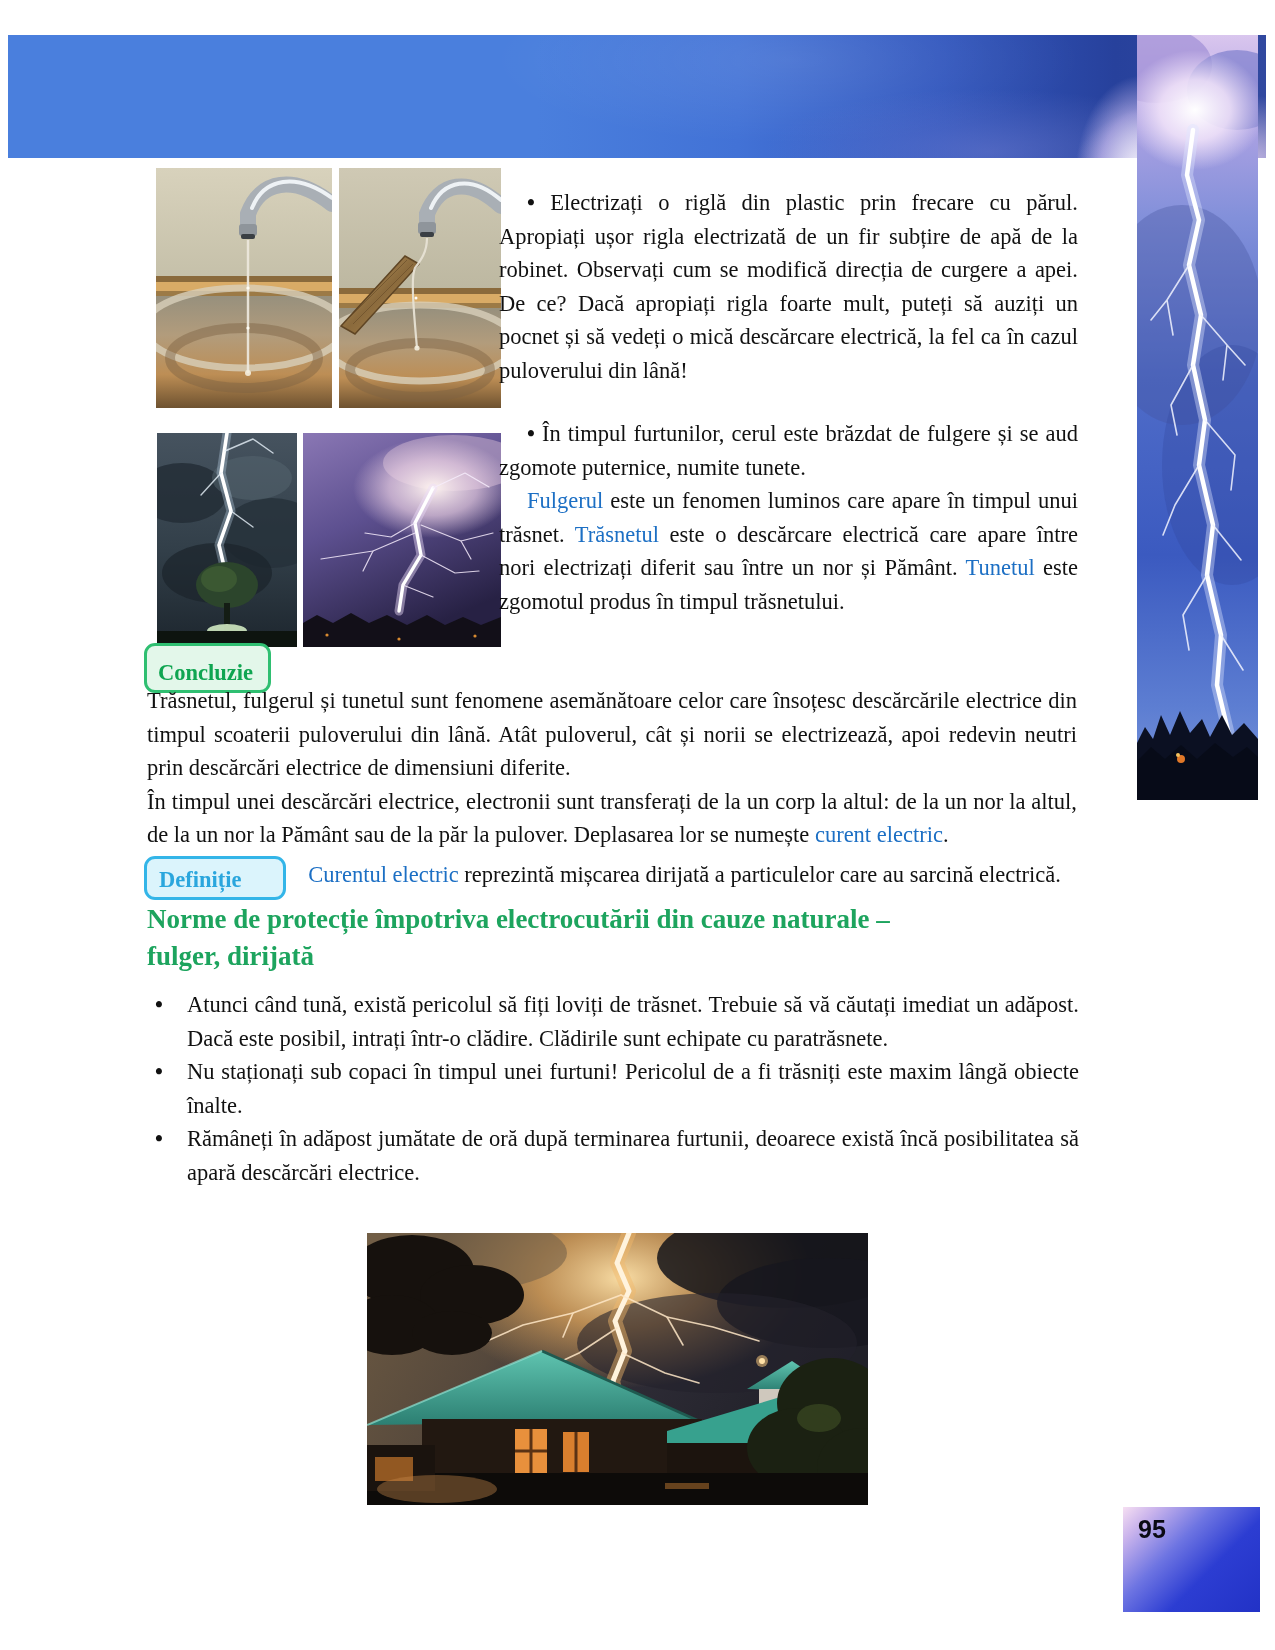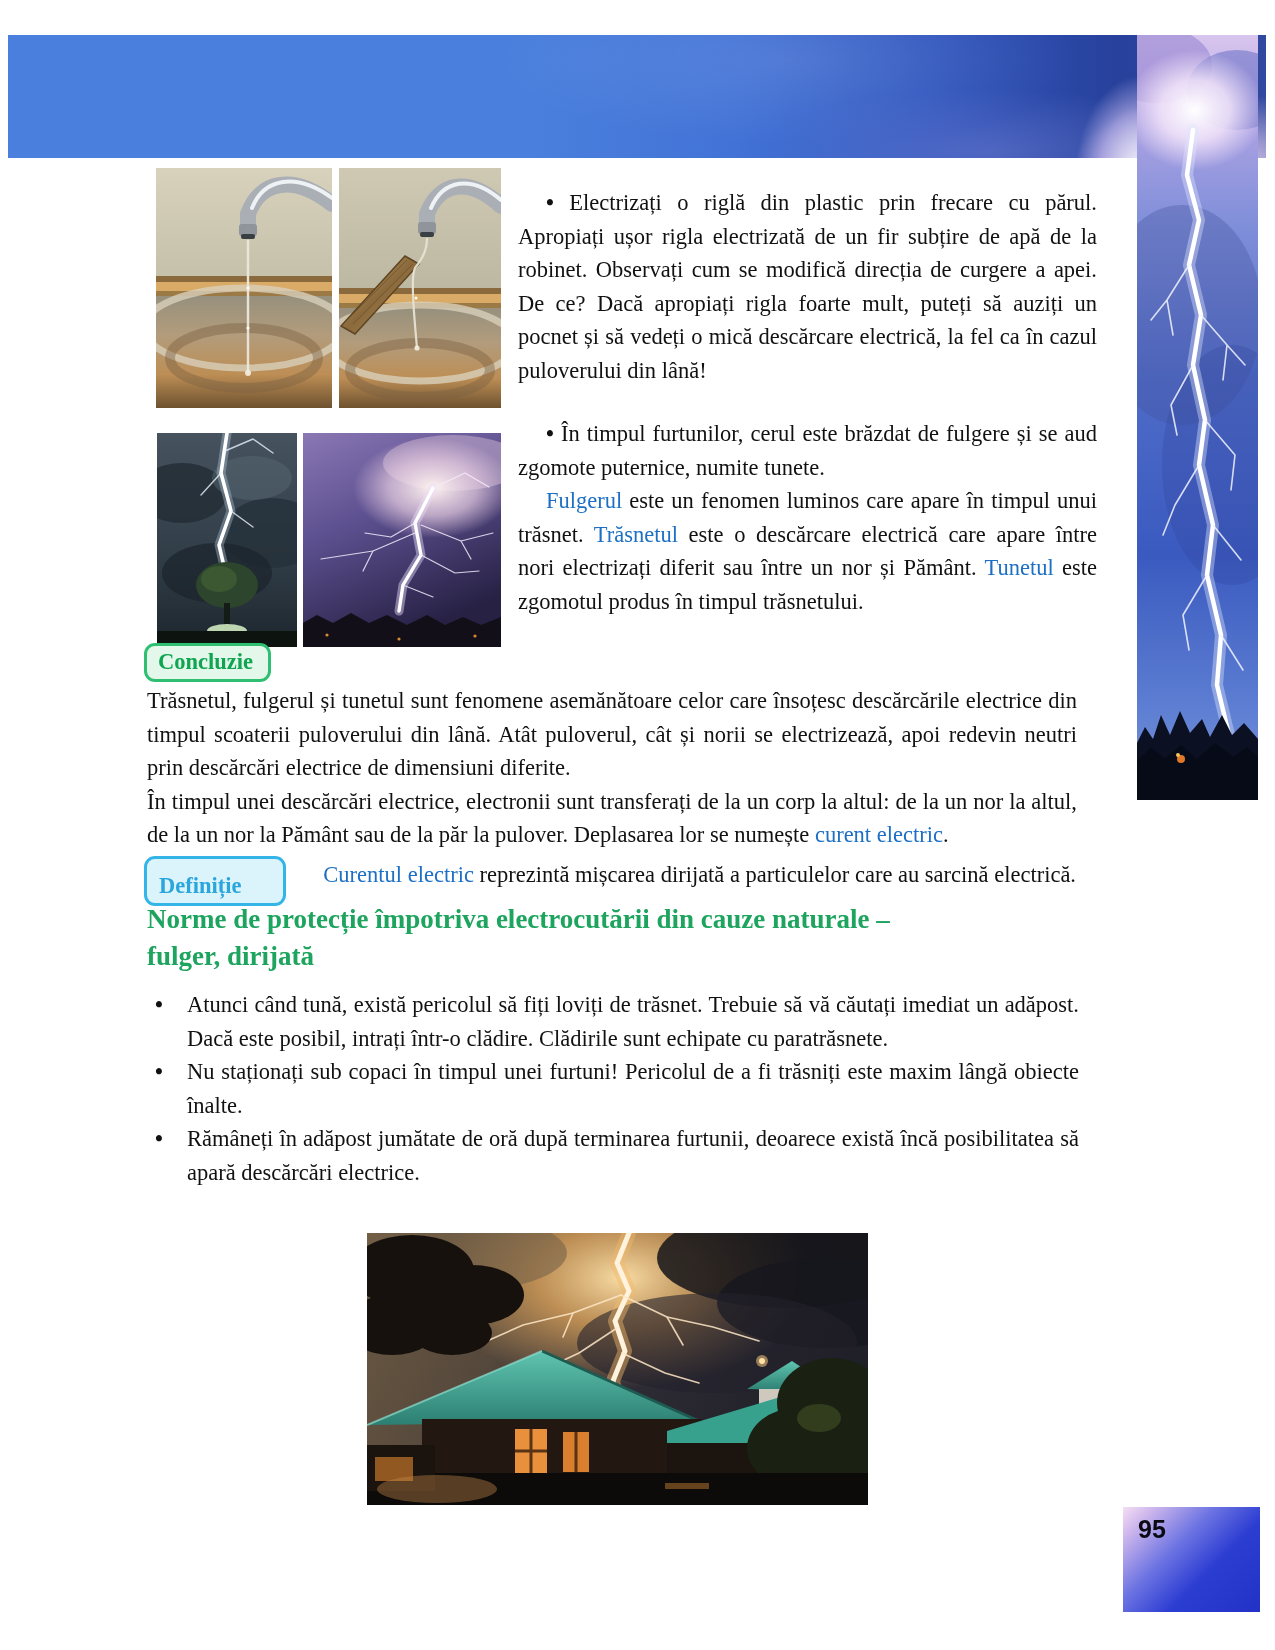--- a/index.html
+++ b/index.html
@@ -19,41 +19,41 @@
       radial-gradient(ellipse 420px 120px at 62% 20%, rgba(255,255,255,.10), rgba(255,255,255,0) 70%),
       linear-gradient(90deg, var(--header-blue,#4a7fdd) 0%, var(--header-blue,#4a7fdd) 42%, #4272d6 58%, #3257be 74%, #27419c 88%, #31489f 100%);
   }
   
   .strip{position:absolute;left:1137px;top:35px;width:121px;height:765px;}
   .strip svg{display:block;}
   
   .fig{position:absolute;}
   .fig svg{display:block;}
   
-  .col-right{position:absolute;left:518px;width:579px;}
+  .col-right{position:absolute;left:499px;width:579px;}
   p.body{
     margin:0;font-size:22.5px;line-height:33.5px;text-align:justify;
   }
   p.body.indent{text-indent:28px;}
   .bullet-glyph{font-weight:bold;}
   .term{color:var(--term-blue,#1c6fc4);font-weight:normal;}
   .block{position:absolute;}
   
   .badge{
     position:absolute;font-weight:bold;font-size:22.5px;
     border-radius:11px;border:3.5px solid;line-height:1.15;
   }
   .badge.green{
-    padding:3px 15px 4px 11px;
+    padding:14px 15px 4px 11px;
     border-color:var(--badge-green-border,#2fbf71);
     color:var(--badge-green-text,#0fa551);
     background:var(--badge-green-bg,#e3f7ea);
   }
   .badge.blue{
-    padding:14px 42px 4px 12px;
+    padding:8px 42px 4px 12px;
     border-color:var(--badge-blue-border,#33b5e8);
     color:var(--badge-blue-text,#2aa6dd);
     background:var(--badge-blue-bg,#dbf4fc);
   }
   .conclusion-text{left:147px;top:684px;width:930px;}
   .conclusion-text p{margin:0;}
   .definition-text{left:293px;top:858px;width:783px;font-size:22.5px;line-height:33px;}
   .section-heading{
     position:absolute;left:147px;top:901px;width:940px;
     font-size:27px;line-height:37px;font-weight:bold;
@@ -283,21 +283,21 @@
 
   <div class="badge green" style="left:144px;top:643px">Concluzie</div>
 
   <div class="block conclusion-text">
     <p class="body">Trăsnetul, fulgerul și tunetul sunt fenomene asemănătoare celor care însoțesc descărcările electrice din timpul scoaterii puloverului din lână. Atât puloverul, cât și norii se electrizează, apoi redevin neutri prin descărcări electrice de dimensiuni diferite.</p>
     <p class="body"><span>În timpul unei descărcări electrice, electronii sunt transferați de la un corp la altul: de la un nor la altul, de la un nor la Pământ sau de la păr la pulover. Deplasarea lor se numește </span><span class="term">curent electric</span><span>.</span></p>
   </div>
 
   <div class="badge blue" style="left:144px;top:856px">Definiție</div>
   <div class="block definition-text">
-    <p class="body" style="text-align:right"><span class="term">Curentul electric</span><span> reprezintă mișcarea dirijată a particulelor care au sarcină electrică.</span></p>
+    <p class="body" style="text-align:center"><span class="term">Curentul electric</span><span> reprezintă mișcarea dirijată a particulelor care au sarcină electrică.</span></p>
   </div>
 
   <h2 class="section-heading">
     <span>Norme de protecție împotriva electrocutării din cauze naturale –</span><br>
     <span>fulger, dirijată</span>
   </h2>
 
   <ul class="protection">
     <li><span class="dot">•</span><span>Atunci când tună, există pericolul să fiți loviți de trăsnet. Trebuie să vă căutați imediat un adăpost. Dacă este posibil, intrați într-o clădire. Clădirile sunt echipate cu paratrăsnete.</span></li>
     <li><span class="dot">•</span><span>Nu staționați sub copaci în timpul unei furtuni! Pericolul de a fi trăsniți este maxim lângă obiecte înalte.</span></li>

